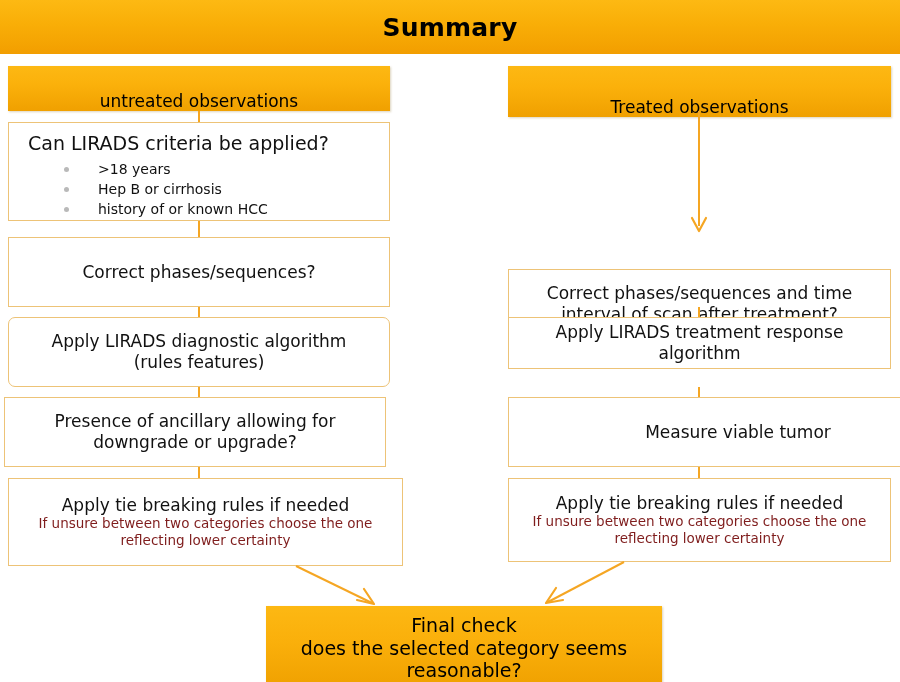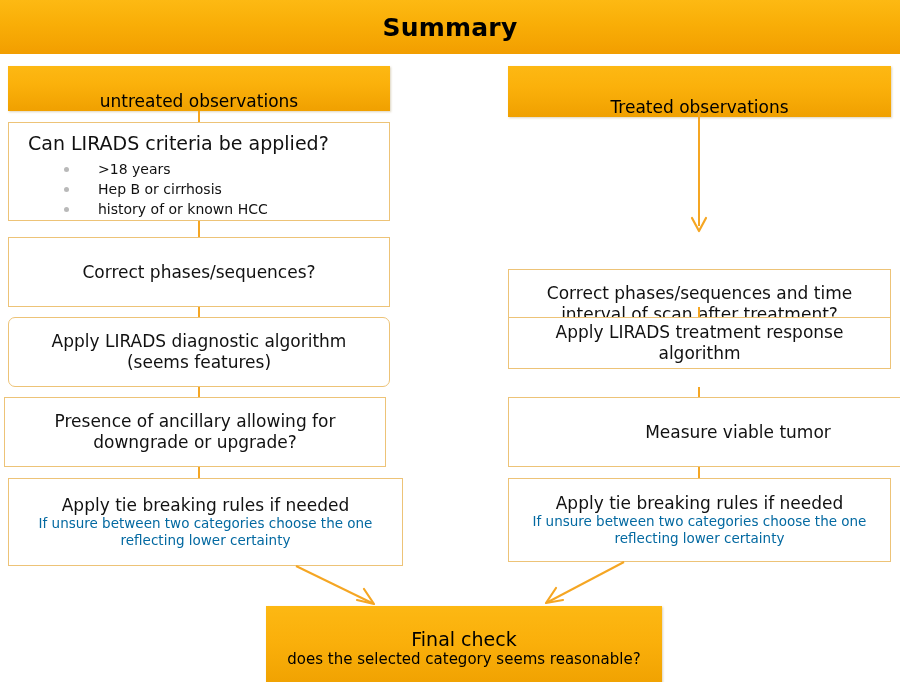--- a/index.html
+++ b/index.html
@@ -103,37 +103,37 @@
     left: 0;
     top: 8px;
     width: 5px;
     height: 5px;
     border-radius: 50%;
     background: #b9b9b9;
   }
   .sub-small {
     font-size: 13.5px;
     line-height: 1.25;
-    color: #0369a1;
+    color: #7f1d1d;
   }
 
   
   .final-box {
     position: absolute;
     background: linear-gradient(to bottom, #FDB813 0%, #FAAF0A 45%, #EFA000 100%);
     box-shadow: 1px 1px 2px rgba(140,110,40,0.30);
     display: flex;
     flex-direction: column;
     align-items: center;
     justify-content: center;
     text-align: center;
     color: #000000;
   }
   .final-box .fc-main { font-size: 19px; line-height: 1.2; }
-  .final-box .fc-sub  { font-size: 15px; line-height: 1.2; }
+  .final-box .fc-sub  { font-size: 19px; line-height: 1.2; }
 
   
   .vline {
     position: absolute;
     width: 2px;
     background: #F5A623;
   }
   svg.overlay {
     position: absolute;
     left: 0;
@@ -167,21 +167,21 @@
       <li>history of or known HCC</li>
     </ul>
   </div>
 
   <div class="wbox" style="left:8px; top:237px; width:382px; height:70px;align-items:center;">
     <div class="line">Correct phases/sequences?</div>
   </div>
 
   <div class="wbox" style="left:8px; top:317px; width:382px; height:70px;border-radius:7px;">
     <div class="line">Apply LIRADS diagnostic algorithm</div>
-    <div class="line">(seems features)</div>
+    <div class="line">(rules features)</div>
   </div>
 
   <div class="wbox" style="left:4px; top:397px; width:382px; height:70px;">
     <div class="line">Presence of ancillary allowing for</div>
     <div class="line">downgrade or upgrade?</div>
   </div>
 
   <div class="wbox" style="left:8px; top:478px; width:395px; height:88px;">
     <div class="line">Apply tie breaking rules if needed</div>
     <div class="sub-small">If unsure between two categories choose the one</div>

